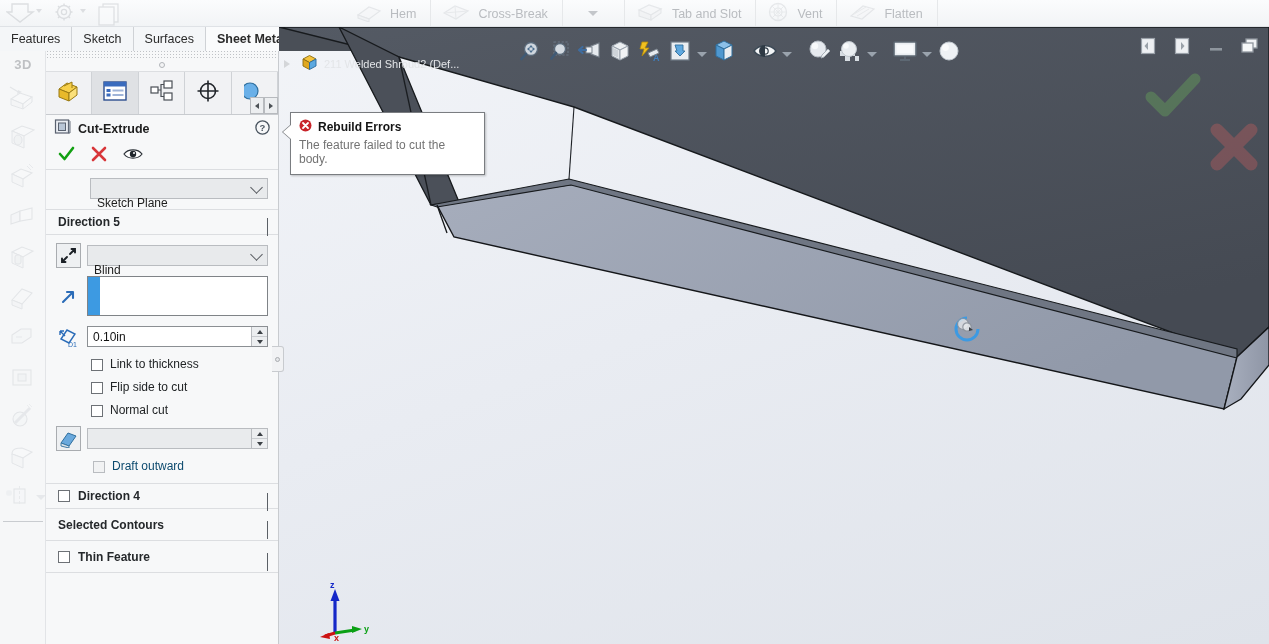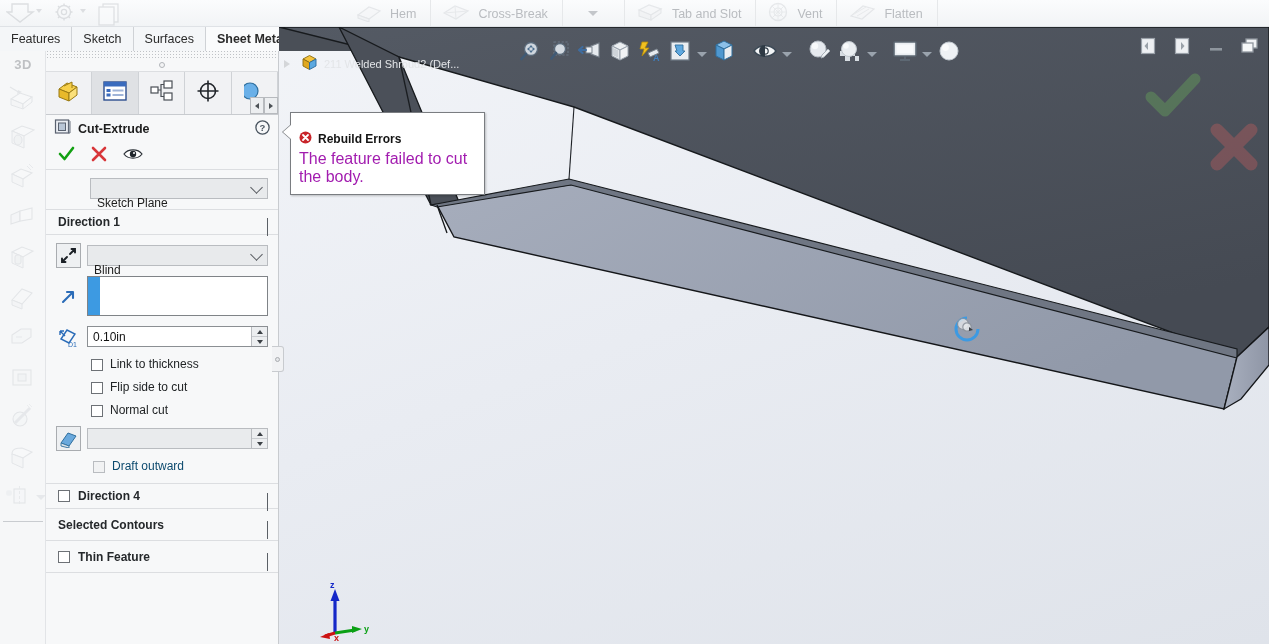--- a/index.html
+++ b/index.html
@@ -235,25 +235,25 @@
   .tree-caret {
     position:absolute; left: 5px; top: 33px;
     width:0;height:0;border-top:4.5px solid transparent;border-bottom:4.5px solid transparent;border-left:6px solid #d4d6d9;
   }
 
   
   .callout {
     position:absolute; left: 11px; top: 85px; width: 195px;
     background:#fff; border:1px solid #7a7d81;
     box-shadow: 1px 1px 2px rgba(0,0,0,.22);
-    padding: 18px 8px 8px 8px;
+    padding: 6px 8px 8px 8px;
   }
   .callout .hd { display:flex;align-items:center;gap:6px; margin-bottom:3px; }
   .callout .hd span { font-size:12px;font-weight:bold;color:#141414; }
-  .callout .bd { font-size:16px; color:#a21caf; }
+  .callout .bd { font-size:12px; color:#737373; }
   .callout::before {
     content:""; position:absolute; left:-8px; top: 12px;
     width:0;height:0;
     border-top:7px solid transparent;border-bottom:7px solid transparent;border-right:8px solid #fff;
     filter: drop-shadow(-1px 0 0 #7a7d81);
   }
 
   
   .corner-ok { position:absolute; right: 66px; top: 44px; opacity:.32; }
   .corner-x  { position:absolute; right: 8px; top: 93px; opacity:.32; }
@@ -784,21 +784,21 @@
       <div class="row" style="margin-bottom:2px">
         <div style="width:28px"></div>
         <div class="combo">
           <span class="cv">Sketch Plane</span>
           <span class="combo-arrow"></span>
         </div>
       </div>
     </div>
 
     <div class="sec-header" style="border-top:1px solid #dcdee1">
-      <span class="lbl">Direction 1</span>
+      <span class="lbl">Direction 5</span>
       <span class="chev"><span class="chev-up"></span></span>
     </div>
     <div class="sec-body">
       <div class="row">
         <div class="iconbox">
           <svg width="19" height="19" viewBox="0 0 19 19">
             <path d="M11 8 L16 3 M12.5 3 L16 3 L16 6.5" stroke="#1b2026" stroke-width="1.9" fill="none" stroke-linecap="round"></path>
             <path d="M8 11 L3 16 M6.5 16 L3 16 L3 12.5" stroke="#1b2026" stroke-width="1.9" fill="none" stroke-linecap="round"></path>
           </svg>
         </div>

